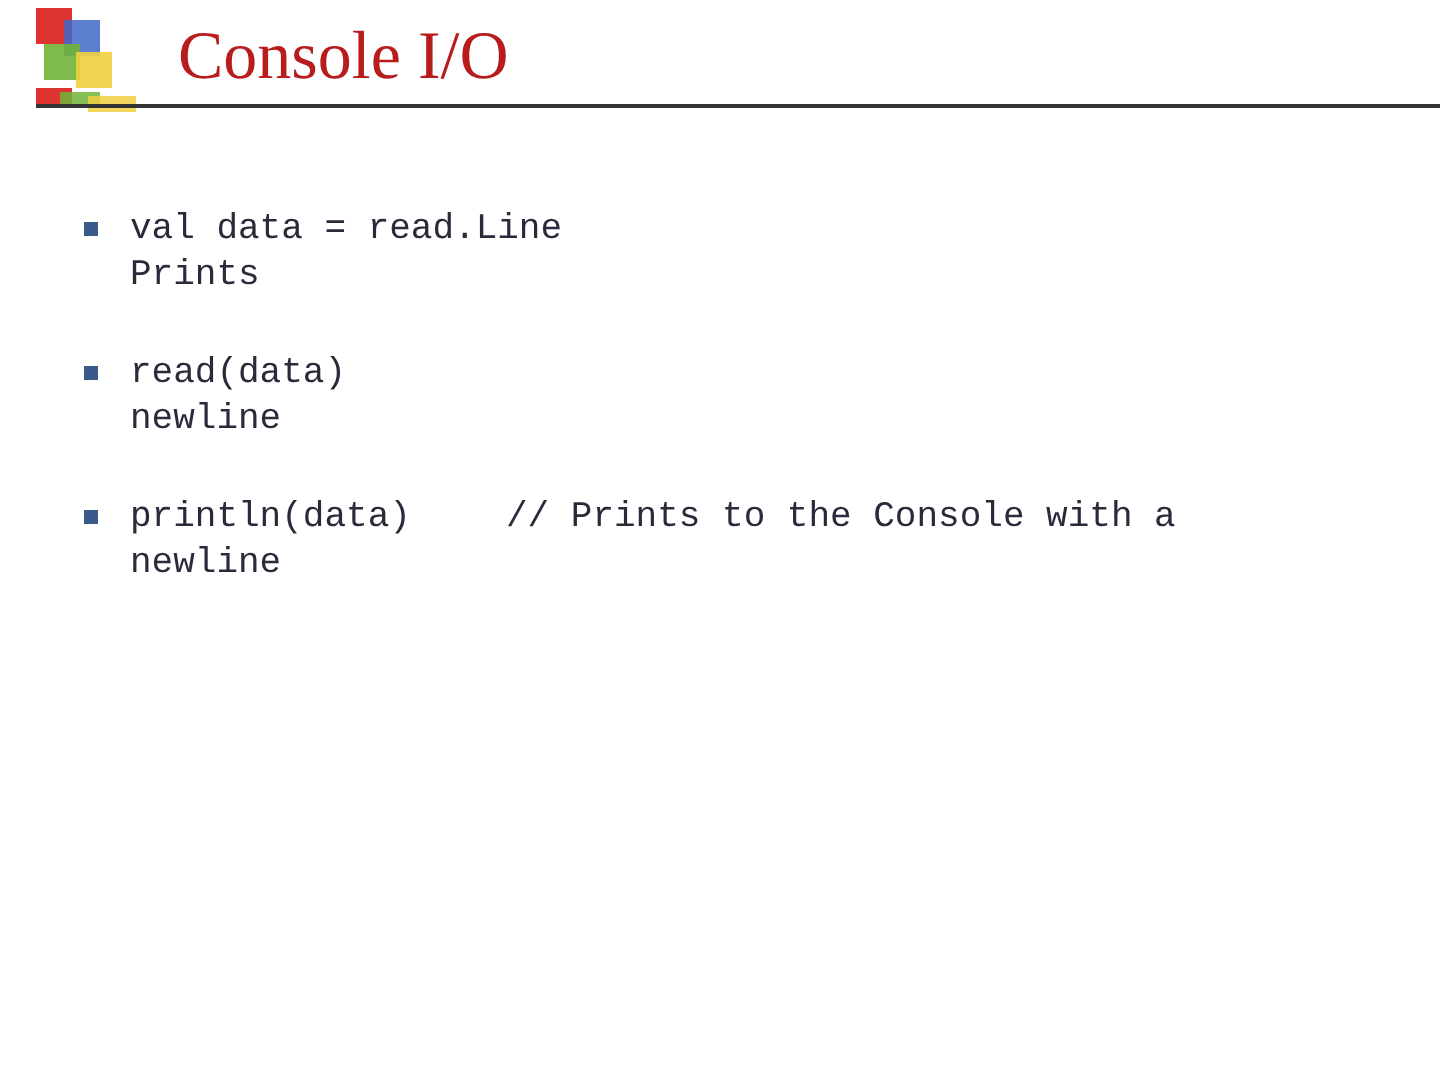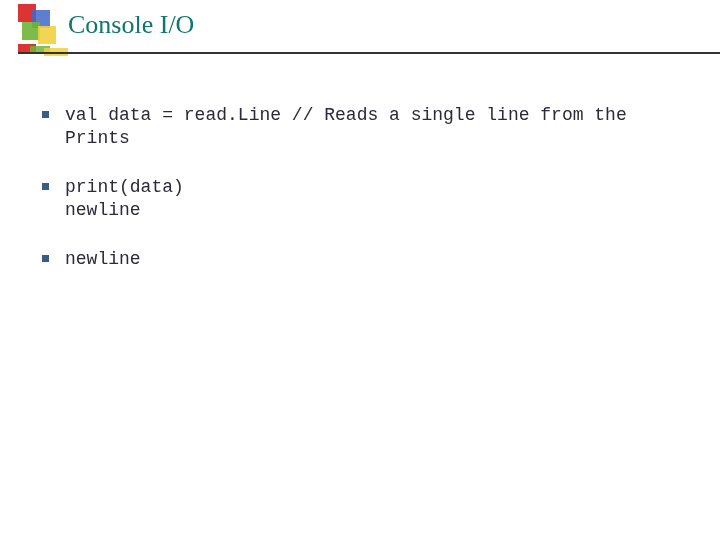--- a/index.html
+++ b/index.html
@@ -27,25 +27,25 @@
       position: absolute;
       width: 18px;
       height: 18px;
     }
     .sq-red { background: #d33; left: 0; top: 0; z-index: 1; }
     .sq-blue { background: #4169c8; left: 14px; top: 6px; z-index: 2; opacity: 0.85; }
     .sq-green { background: #6fb536; left: 4px; top: 18px; z-index: 3; opacity: 0.9; }
     .sq-yellow { background: #f0d040; left: 20px; top: 22px; z-index: 4; opacity: 0.9; }
     .title {
       position: absolute;
-      left: 68px;
+      left: 89px;
       top: 6px;
       font-family: 'Times New Roman', serif;
-      font-size: 26px;
-      color: #0f766e;
+      font-size: 34px;
+      color: #b91c1c;
       font-weight: normal;
     }
     .underline {
       position: absolute;
       left: 18px;
       top: 48px;
       right: 0;
       height: 2px;
       background: #333;
     }
@@ -108,36 +108,39 @@
   <div class="underline"></div>
 </div>
 
 <div class="content">
 
   <div class="item wide">
     <div class="bullet"></div>
     <div class="code-wrap">
       <div class="code-line1">
         <span class="c-code">val data = read.Line </span>
-        <span class="c-comment">// Reads a single line from the</span>
       </div>
       <div class="code-line2">Prints</div>
     </div>
   </div>
 
   <div class="item">
     <div class="bullet"></div>
     <div class="code-wrap">
       <div class="code-line1">
-        <span class="c-code">print(data)</span>
+        <span class="c-code">read(data)</span>
       </div>
       <div class="code-line2">newline</div>
     </div>
   </div>
 
   <div class="item">
     <div class="bullet"></div>
     <div class="code-wrap">
+      <div class="code-line1">
+        <span class="c-code">println(data)</span>
+        <span class="c-comment">// Prints to the Console with a</span>
+      </div>
       <div class="code-line2">newline</div>
     </div>
   </div>
 
 </div>
 
 </body></html>

